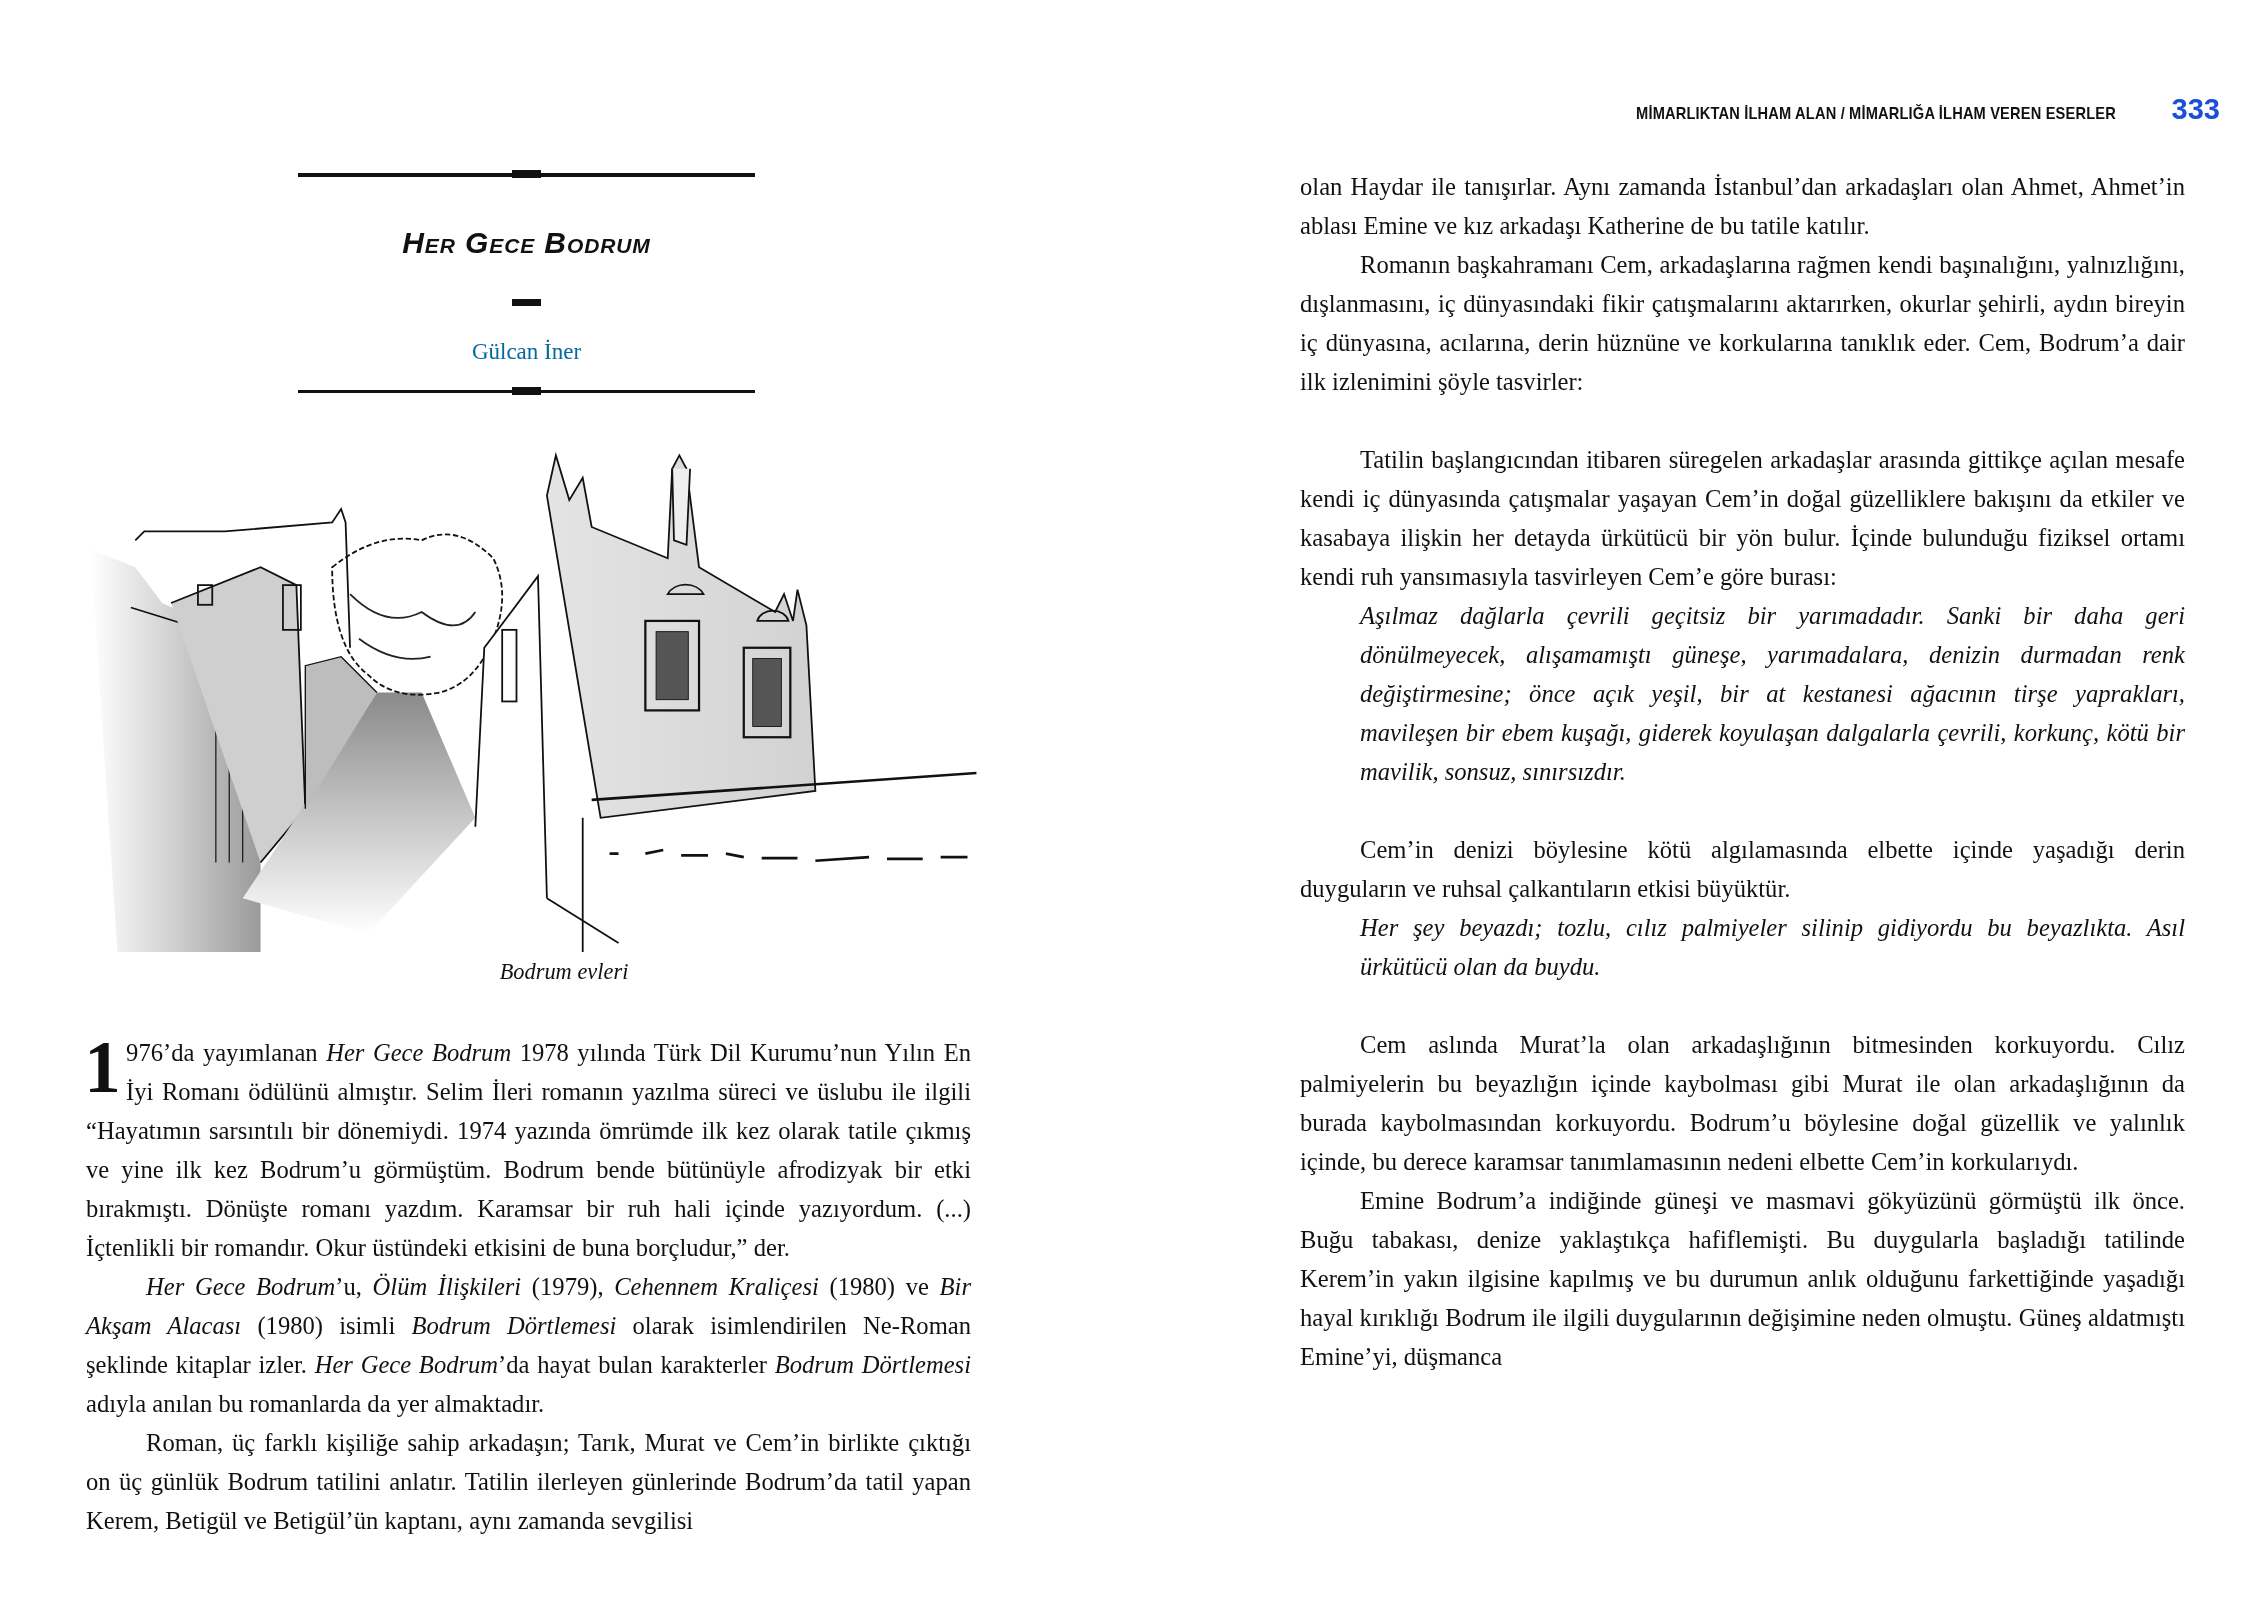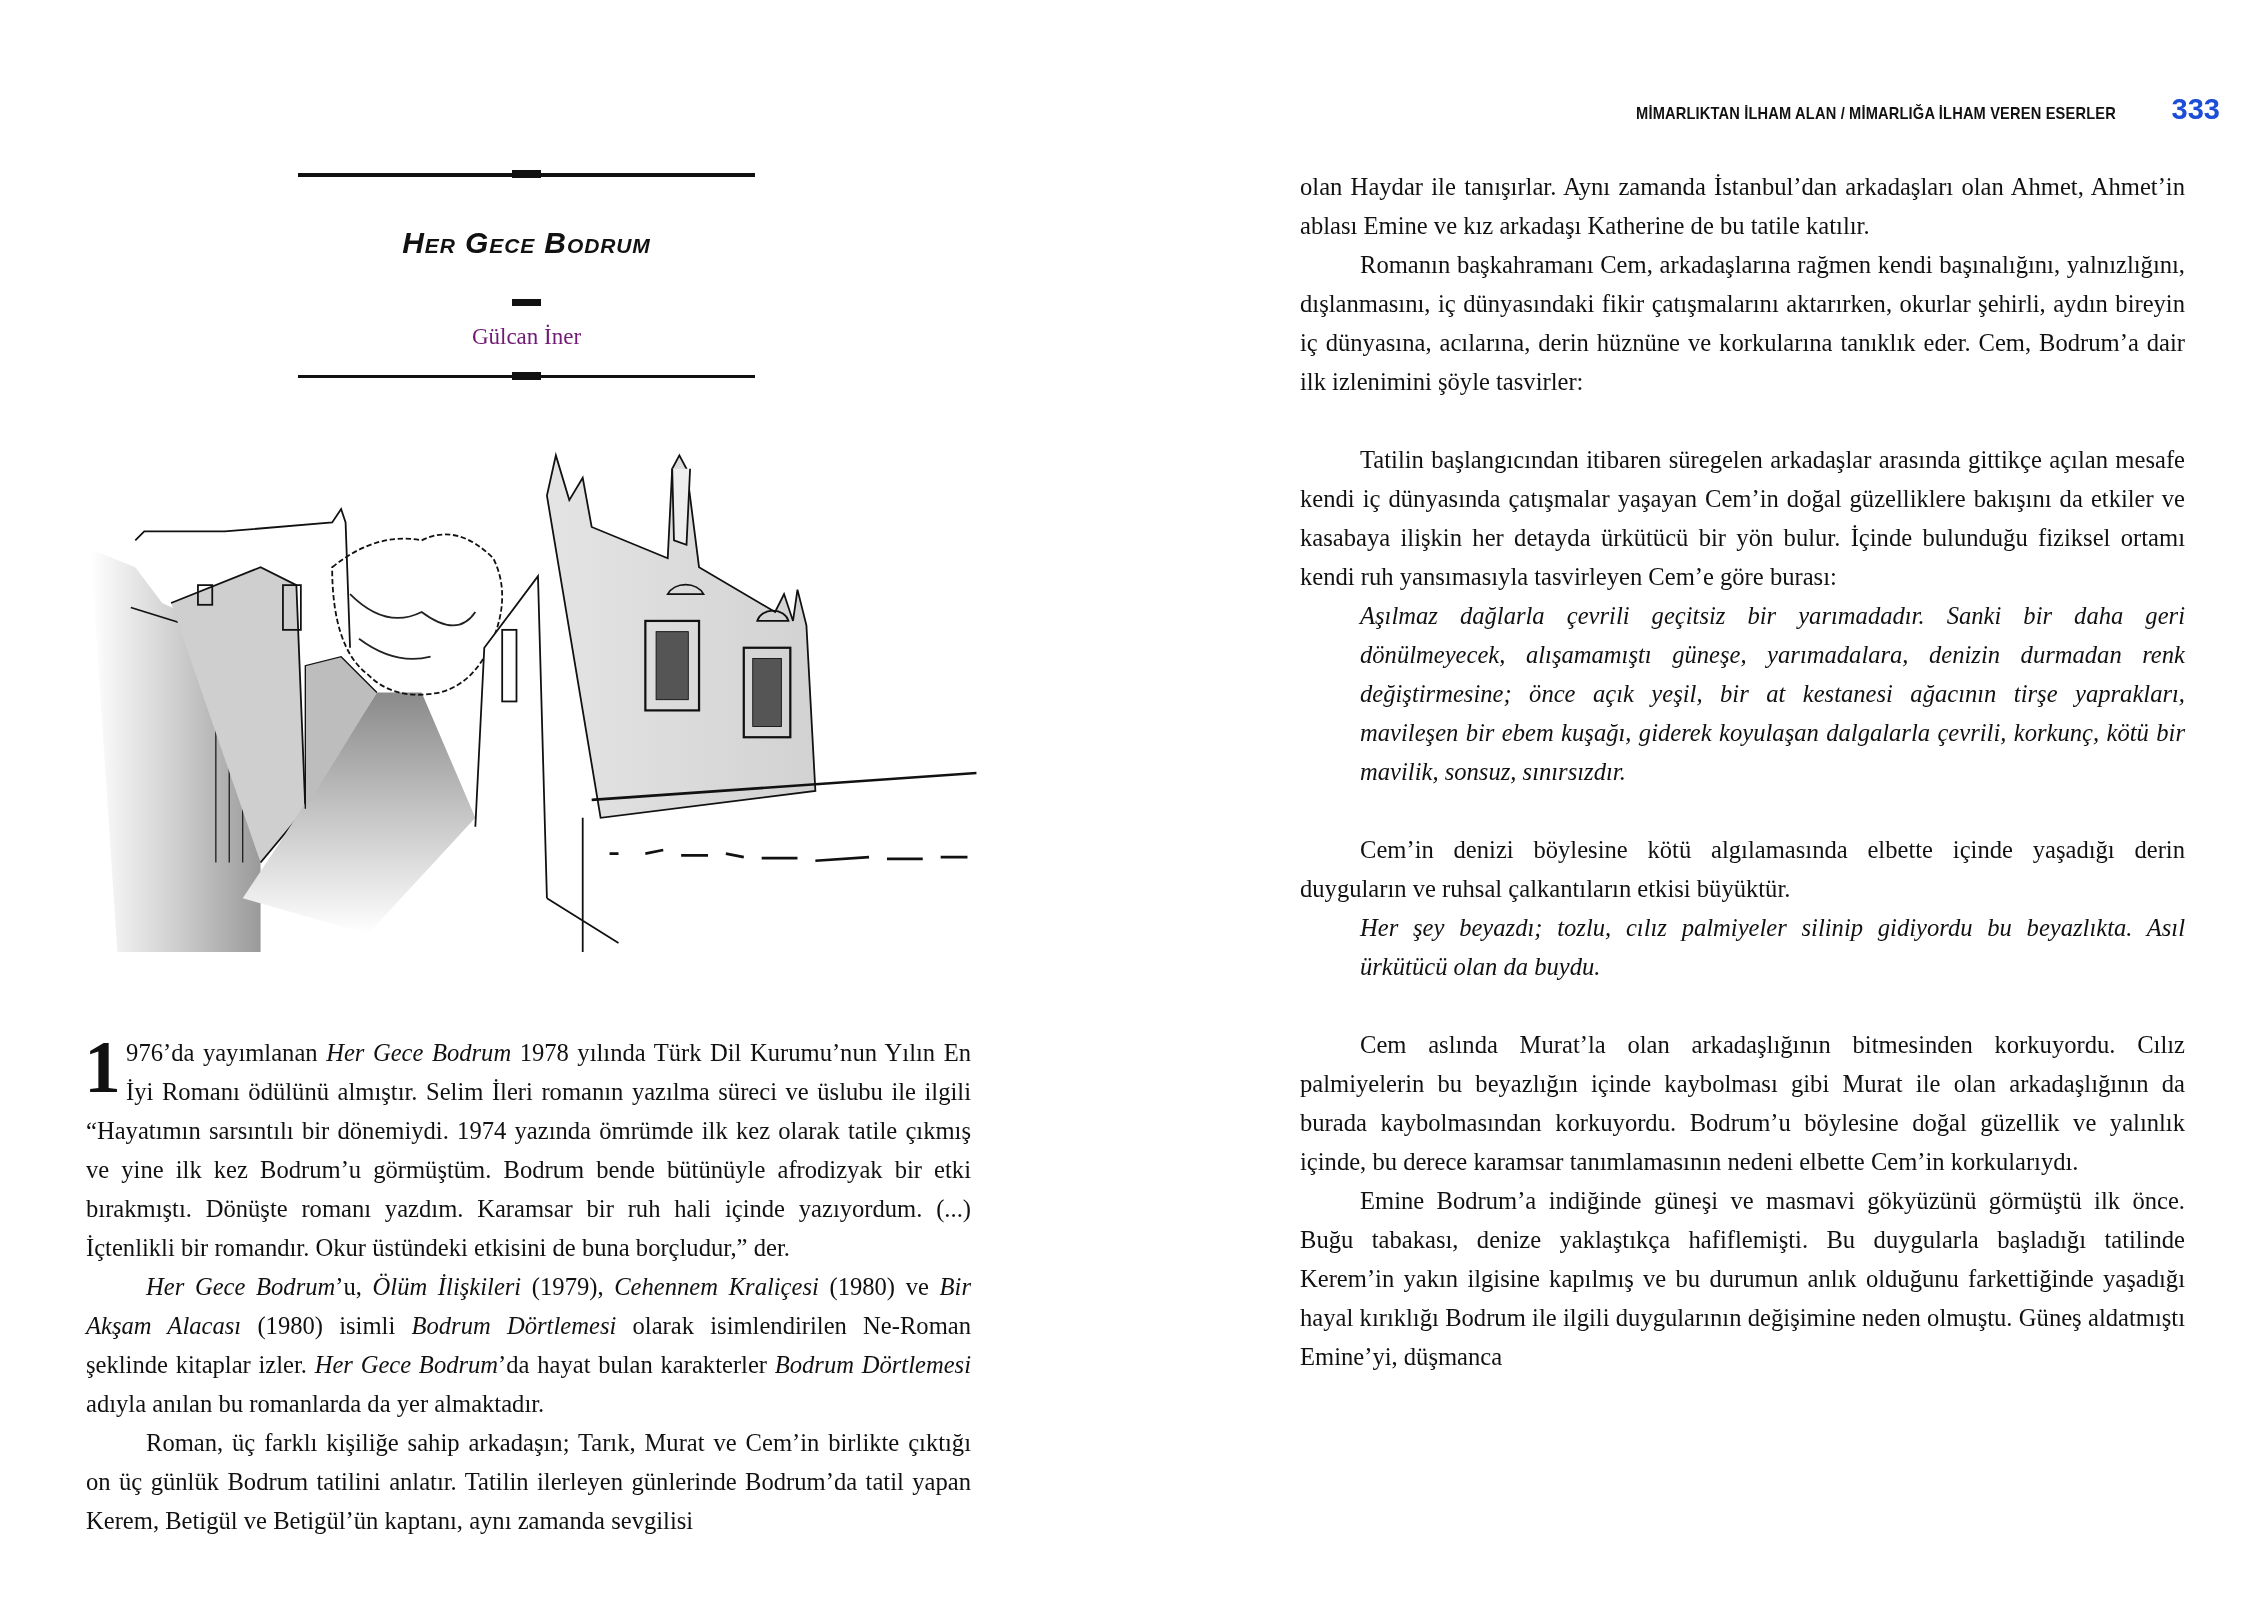--- a/index.html
+++ b/index.html
@@ -12,21 +12,21 @@
   .running-head { position:absolute; top:81px; right:36px; display:flex; align-items:baseline; gap:56px; font-family:"Liberation Sans","DejaVu Sans",sans-serif; }
   .running-title { font-size:17px; font-weight:bold; letter-spacing:0.2px; transform:scaleX(0.86); transform-origin:right; color:#111; }
   .page-number { font-size:29px; font-weight:bold; color:#1d4ed8; }
 
   
   .title-block { position:absolute; left:298px; top:161px; width:457px; text-align:center; }
   .rule { position:relative; height:3.6px; background:#111; margin:0; }
   .rule .notch { position:absolute; left:50%; top:-2.7px; width:29px; height:8px; margin-left:-14.3px; background:#111; }
   .essay-title { margin-top:49px; font-family:"Liberation Sans","DejaVu Sans",sans-serif; font-weight:bold; font-style:italic; font-size:30px; font-variant:small-caps; letter-spacing:0.9px; color:#111; }
   .mid-dash { width:29px; height:7.2px; background:#111; margin:39px auto 0; }
-  .author { margin-top:18px; font-size:23px; color:#701a75; }
+  .author { margin-top:33px; font-size:23px; color:#0369a1; }
   .rule-bottom { margin-top:25px; }
 
   
   .illustration { position:absolute; left:81px; top:421px; width:905px; height:519px; }
   .caption { position:absolute; left:0; width:1128px; top:947px; text-align:center; font-style:italic; font-size:22.4px; color:#111; }
 
   
   .text-col { position:absolute; font-size:24.6px; line-height:39px; text-align:justify; color:#111; }
   .left-col { left:86px; top:1021px; width:885px; }
   .right-col { left:1300px; top:167px; width:885px; }
@@ -99,20 +99,21 @@
       <rect x="740" y="240" width="52" height="100" fill="none" stroke="#111" stroke-width="2.5"></rect>
       <rect x="750" y="252" width="32" height="76" fill="#555" stroke="#111" stroke-width="1"></rect>
       <path d="M755 210 A18 15 0 0 1 790 210 Z" fill="none" stroke="#111" stroke-width="2"></path>
       <path d="M570 410 L1000 380" stroke="#111" stroke-width="3"></path>
 
       <path d="M590 470 l10 0 M630 470 l20 -4 M670 472 l30 0 M720 470 l20 4 M760 475 l40 0 M820 478 l60 -4 M900 476 l40 0 M960 474 l30 0" stroke="#111" stroke-width="3"></path>
       <path d="M560 430 L560 580 M520 520 L600 570" stroke="#111" stroke-width="2" fill="none"></path>
     </svg>
   </div>
 
+  <div class="caption">Bodrum evleri</div>
 
   <div class="text-col left-col">
     <p class="dropcap-wrap">
       <span class="dropcap">1</span><span>976’da yayımlanan </span><i>Her Gece Bodrum</i><span> 1978 yılında Türk Dil Kurumu’nun Yılın En İyi Romanı ödülünü almıştır. Selim İleri romanın yazılma süreci ve üslubu ile ilgili “Hayatımın sarsıntılı bir dönemiydi. 1974 yazında ömrümde ilk kez olarak tatile çıkmış ve yine ilk kez Bodrum’u görmüştüm. Bodrum bende bütünüyle afrodizyak bir etki bırakmıştı. Dönüşte romanı yazdım. Karamsar bir ruh hali içinde yazıyordum. (...) İçtenlikli bir romandır. Okur üstündeki etkisini de buna borçludur,” der.</span>
     </p>
     <p class="indent">
       <i>Her Gece Bodrum</i><span>’u, </span><i>Ölüm İlişkileri</i><span> (1979), </span><i>Cehennem Kraliçesi</i><span> (1980) ve </span><i>Bir Akşam Alacası</i><span> (1980) isimli </span><i>Bodrum Dörtlemesi</i><span> olarak isimlendirilen Ne-Roman şeklinde kitaplar izler. </span><i>Her Gece Bodrum</i><span>’da hayat bulan karakterler </span><i>Bodrum Dörtlemesi</i><span> adıyla anılan bu romanlarda da yer almaktadır.</span>
     </p>
     <p class="indent">Roman, üç farklı kişiliğe sahip arkadaşın; Tarık, Murat ve Cem’in birlikte çıktığı on üç günlük Bodrum tatilini anlatır. Tatilin ilerleyen günlerinde Bodrum’da tatil yapan Kerem, Betigül ve Betigül’ün kaptanı, aynı zamanda sevgilisi</p>
   </div>

